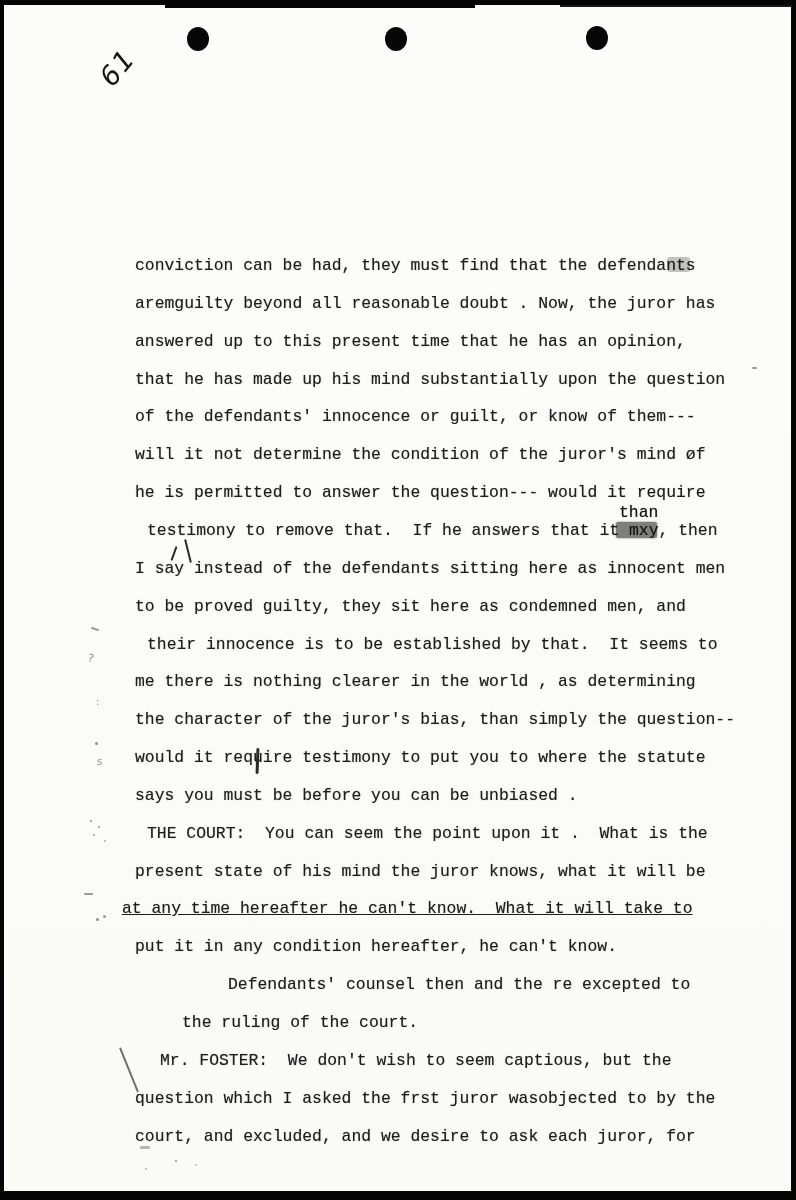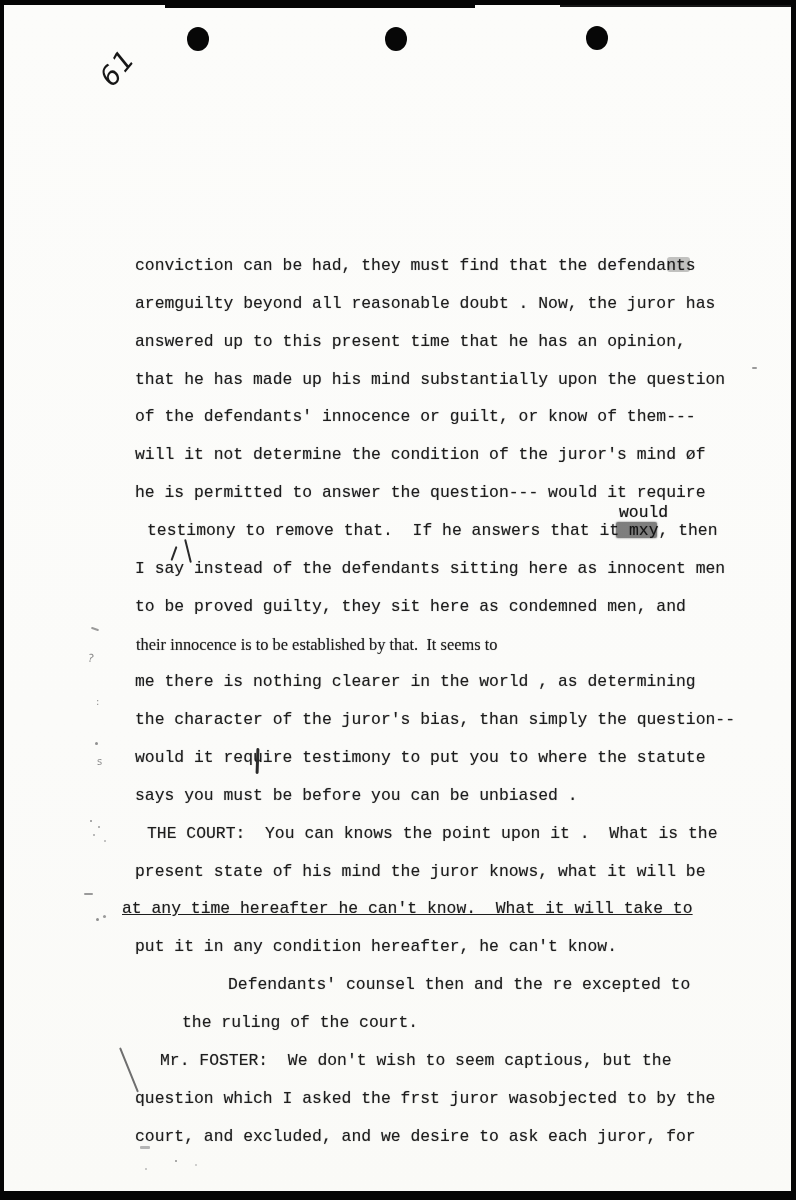--- a/index.html
+++ b/index.html
@@ -85,37 +85,37 @@
       <div class="tline" style="top: 256px; left: 135px;">conviction can be had, they must find that the defendants</div>
       <div class="tline" style="top: 293.85px; left: 135px;">aremguilty beyond all reasonable doubt . Now, the juror has</div>
       <div class="tline" style="top: 331.7px; left: 135px;">answered up to this present time that he has an opinion,</div>
       <div class="tline" style="top: 369.55px; left: 135px;">that he has made up his mind substantially upon the question</div>
       <div class="tline" style="top: 407.4px; left: 135px;">of the defendants' innocence or guilt, or know of them---</div>
       <div class="tline" style="top: 445.25px; left: 135px; font-family: Liberation Mono, monospace;">will it not determine the condition of the juror's mind øf</div>
       <div class="tline" style="top: 483.1px; left: 135px;">he is permitted to answer the question--- would it require</div>
       <div class="tline" style="top: 520.95px; left: 147px;">testimony to remove that.  If he answers that it mxy, then</div>
       <div class="tline" style="top: 558.8px; left: 135px;">I say instead of the defendants sitting here as innocent men</div>
       <div class="tline" style="top: 596.65px; left: 135px;">to be proved guilty, they sit here as condemned men, and</div>
-      <div class="tline" style="top: 634.5px; left: 136px; font-family: Liberation Serif, serif;">their innocence is to be established by that.  It seems to</div>
+      <div class="tline" style="top: 634.5px; left: 147px;">their innocence is to be established by that.  It seems to</div>
       <div class="tline" style="top: 672.35px; left: 135px;">me there is nothing clearer in the world , as determining</div>
       <div class="tline" style="top: 710.2px; left: 135px;">the character of the juror's bias, than simply the question--</div>
       <div class="tline" style="top: 748.05px; left: 135px;">would it require testimony to put you to where the statute</div>
       <div class="tline" style="top: 785.9px; left: 135px;">says you must be before you can be unbiased .</div>
-      <div class="tline" style="top: 823.75px; left: 147px;">THE COURT:  You can knows the point upon it .  What is the</div>
+      <div class="tline" style="top: 823.75px; left: 147px;">THE COURT:  You can seem the point upon it .  What is the</div>
       <div class="tline" style="top: 861.6px; left: 135px;">present state of his mind the juror knows, what it will be</div>
       <div class="tline" style="top: 899.45px; left: 122px; text-decoration: underline;">at any time hereafter he can't know.  What it will take to</div>
       <div class="tline" style="top: 937.3px; left: 135px;">put it in any condition hereafter, he can't know.</div>
       <div class="tline" style="top: 975.15px; left: 228px;">Defendants' counsel then and the re excepted to</div>
       <div class="tline" style="top: 1013px; left: 182px;">the ruling of the court.</div>
       <div class="tline" style="top: 1050.85px; left: 160px;">Mr. FOSTER:  We don't wish to seem captious, but the</div>
       <div class="tline" style="top: 1088.7px; left: 135px;">question which I asked the frst juror wasobjected to by the</div>
       <div class="tline" style="top: 1126.55px; left: 135px;">court, and excluded, and we desire to ask each juror, for</div>
     </div>
 
-  <div class="insert-word">would</div>
+  <div class="insert-word">than</div>
 
   <div class="blackout"></div>
   <div class="smudge"></div>
 
   <div class="stroke stroke-say-a"></div>
   <div class="stroke stroke-say-b"></div>
   <div class="stroke stroke-caret"></div>
   <div class="stroke stroke-foster"></div>
 
   <div class="dash" style="top:628px;left:91px;width:8px;height:2px;transform:rotate(18deg);"></div>

